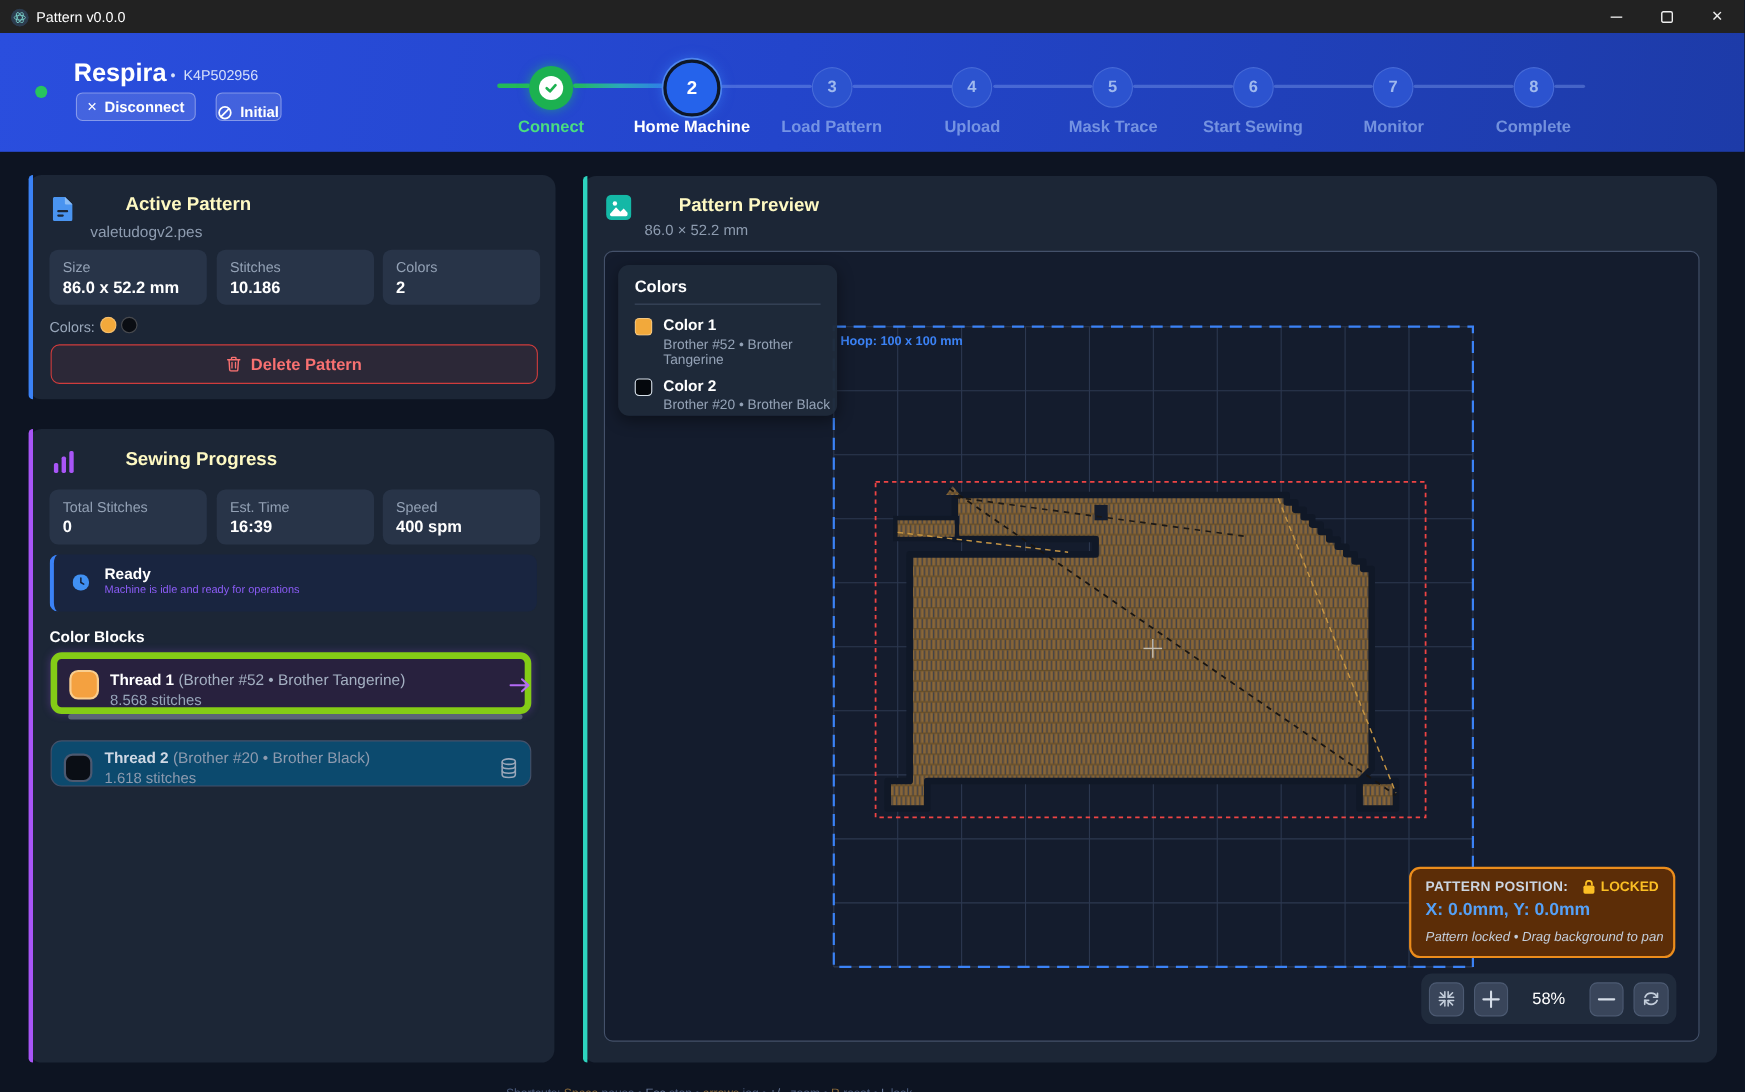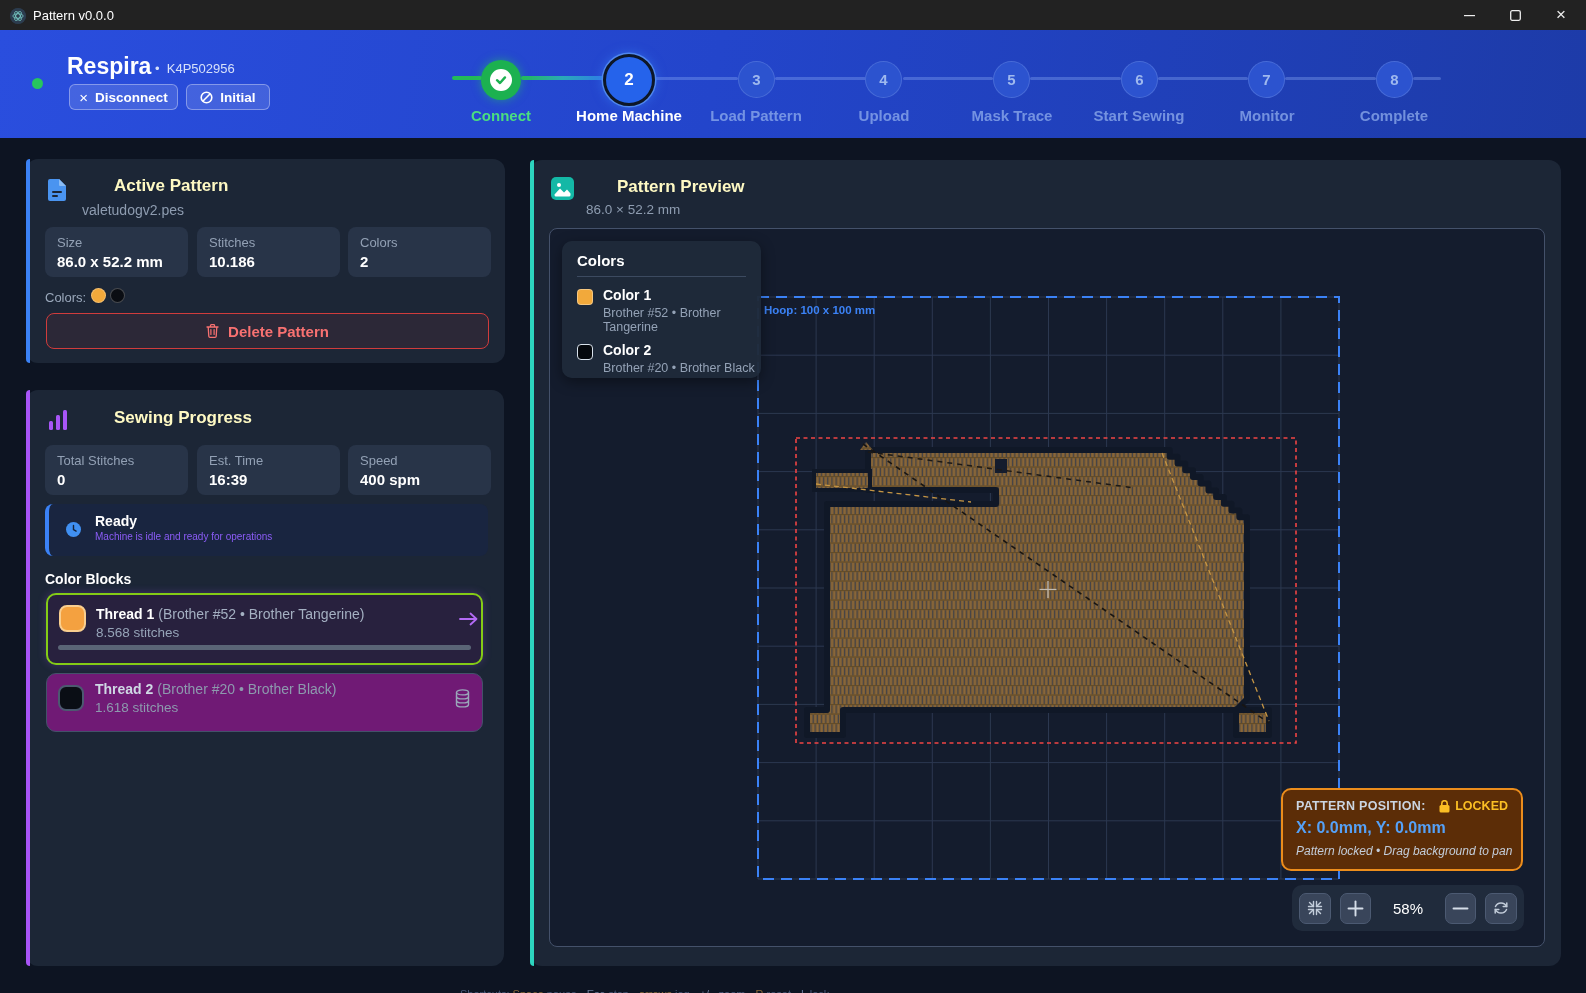--- a/index.html
+++ b/index.html
@@ -62,21 +62,21 @@
         <rect x="0.7" y="0.7" width="9.6" height="9.6" fill="none" stroke="#eee" stroke-width="1.3" rx="1.5"></rect>
       </svg></div>
   <div class="winbtn" style="left:1538px; font-size:17px; font-weight:400;">×</div>
 </div>
 
 <div id="header">
   <div id="hdot"></div>
   <div id="htitle">Respira</div>
   <div id="hserial">•&nbsp; K4P502956</div>
   <div class="hbtn" style="left:69px; width:109px;"><span style="font-weight:400;font-size:15px;">×</span>Disconnect</div>
-  <div class="hbtn" style="left:186px; width:84px;">
+  <div class="hbtn" style="left:196px; width:60px;align-items:flex-end;">
     <svg width="13" height="13" viewBox="0 0 13 13">
         <circle cx="6.5" cy="6.5" r="5.3" fill="none" stroke="#fff" stroke-width="1.6"></circle>
         <line x1="2.8" y1="10.2" x2="10.2" y2="2.8" stroke="#fff" stroke-width="1.6"></line>
       </svg>
     Initial</div>
 
   <div class="stline" style="left:452px; width:30px; height:4px; top:46px; background:#23ba58;"></div>
   <div class="stline" style="left:521px; width:84px; height:4px; top:46px; background:linear-gradient(90deg,#23ba58,#2aa9b8,#2f7de8);"></div>
   <div class="stline" style="left:655px; width:83px;"></div>
   <div class="stline" style="left:775px; width:91px;"></div>
@@ -168,31 +168,31 @@
   <div class="abs" style="left:19px; top:114px; width:443px; height:52px; background:#192540; border-left:4px solid #3b82f6; border-radius:8px;">
     <svg class="abs" style="left:17px; top:18px;" width="15" height="15" viewBox="0 0 19 19">
       <circle cx="9.5" cy="9.5" r="9.5" fill="#4090f2"></circle>
       <path d="M9.5 4.5 V9.5 L12.8 11.5" fill="none" stroke="#15233c" stroke-width="1.8" stroke-linecap="round"></path>
     </svg>
     <div class="abs" style="left:46px; top:9px; color:#fff; font-size:14px; font-weight:bold;">Ready</div>
     <div class="abs" style="left:46px; top:27px; color:#8b5cf6; font-size:10px;">Machine is idle and ready for operations</div>
   </div>
   <div class="abs" style="left:19px; top:181px; color:#fff; font-size:14px; font-weight:bold;">Color Blocks</div>
 
-  <div class="abs" style="left:20px; top:203px; width:437px; height:72px; border:2px solid #84cc16; border-radius:10px; background:#28213e; box-shadow:0 0 8px rgba(168,85,247,0.28);">
+  <div class="abs" style="left:20px; top:203px; width:437px; height:56px; border:6px solid #84cc16; border-radius:10px; background:#28213e; box-shadow:0 0 8px rgba(168,85,247,0.28);">
     <div class="abs" style="left:11px; top:10px; width:27px; height:27px; border-radius:8px; background:#f4a140; border:2px solid #f9ce8f;"></div>
     <div class="abs" style="left:48px; top:11px; font-size:14px; color:#a4b0c2;"><span style="color:#fff; font-weight:bold;">Thread 1</span> (Brother #52 • Brother Tangerine)</div>
     <div class="abs" style="left:48px; top:30px; font-size:13.5px; color:#96a4b8;">8.568 stitches</div>
     <svg class="abs" style="left:411px; top:17px;" width="19" height="14" viewBox="0 0 19 14">
         <path d="M1 7 H17 M11.5 1.5 L17.5 7 L11.5 12.5" fill="none" stroke="#b36af5" stroke-width="1.8" stroke-linecap="round" stroke-linejoin="round"></path>
       </svg>
     <div class="abs" style="left:10px; top:50px; width:413px; height:5px; border-radius:3px; background:#5a6576;"></div>
   </div>
 
-  <div class="abs" style="left:20px; top:283px; width:437px; height:59px; border:1.5px solid #44516a; border-radius:10px; background:#701a75;">
+  <div class="abs" style="left:20px; top:283px; width:437px; height:42px; border:1.5px solid #44516a; border-radius:10px; background:#0c4a6e;">
     <div class="abs" style="left:11px; top:11px; width:26px; height:26px; border-radius:8px; background:#0a0e15; border:2px solid #4c5970;"></div>
     <div class="abs" style="left:48px; top:7px; font-size:14px; color:#8d9aae;"><span style="color:#cfd8e4; font-weight:bold;">Thread 2</span> (Brother #20 • Brother Black)</div>
     <div class="abs" style="left:48px; top:26px; font-size:13.5px; color:#8d9aae;">1.618 stitches</div>
     <svg class="abs" style="left:408px; top:15px;" width="15" height="19" viewBox="0 0 15 19">
       <g fill="none" stroke="#9aa7ba" stroke-width="1.4">
       <ellipse cx="7.5" cy="3.4" rx="6" ry="2.5"></ellipse>
       <path d="M1.5 3.4 v4 c0 1.4 2.7 2.5 6 2.5 s6 -1.1 6 -2.5 v-4"></path>
       <path d="M1.5 7.4 v4 c0 1.4 2.7 2.5 6 2.5 s6 -1.1 6 -2.5 v-4"></path>
       <path d="M1.5 11.4 v4 c0 1.4 2.7 2.5 6 2.5 s6 -1.1 6 -2.5 v-4"></path>
       </g>

